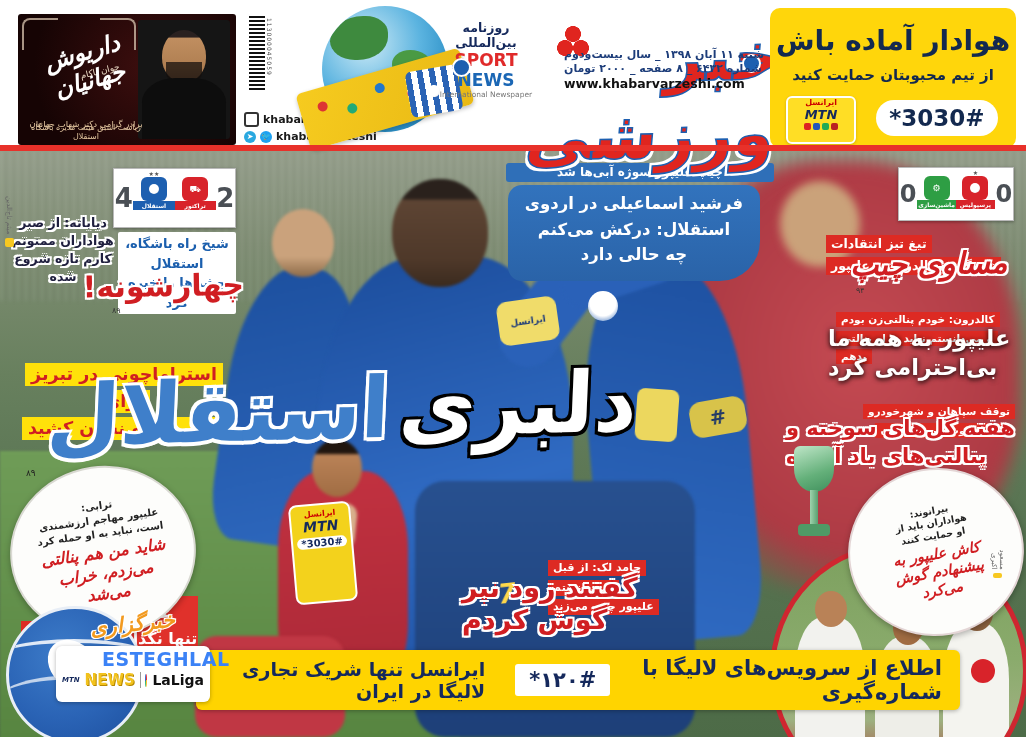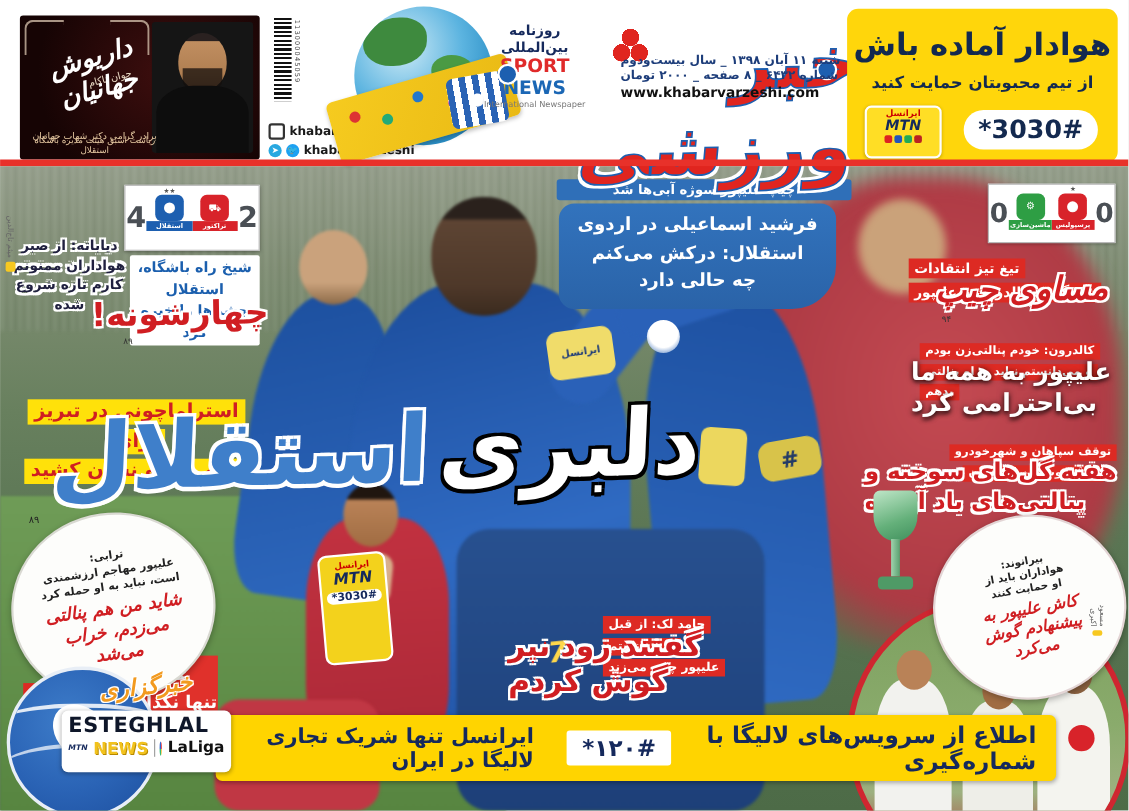--- a/index.html
+++ b/index.html
@@ -323,21 +323,21 @@
 
   <div class="abs" data-name="agency-logo" style="left:4px;top:594px;width:200px;height:143px;z-index:9;">
     <div class="abs" data-name="agency-ball" style="left:2px;top:12px;width:132px;height:132px;border-radius:50%;background:radial-gradient(circle at 40% 35%,#3d7cc9,#2a63b5 55%,#1d4f9e);border:3px solid #e8eef6;overflow:hidden;">
       <div class="abs" data-name="ball-seam" style="left:-20px;top:30px;width:170px;height:40px;border-top:4px solid rgba(255,255,255,.85);border-radius:50%;"></div>
       <div class="abs" data-name="ball-seam" style="left:-10px;top:66px;width:160px;height:44px;border-top:4px solid rgba(255,255,255,.7);border-radius:50%;"></div>
       <div class="abs" data-name="location-pin-icon" style="left:42px;top:28px;width:44px;height:56px;background:#fff;border-radius:50% 50% 50% 0;transform:rotate(-45deg);"></div>
       <div class="abs" data-name="location-pin-hole" style="left:56px;top:42px;width:18px;height:18px;background:#2a63b5;border-radius:50%;"></div>
     </div>
     <div class="abs b" data-name="agency-script" style="left:86px;top:18px;font-size:21px;color:#f29a1f;font-style:italic;transform:rotate(-6deg);text-shadow:-1px -1px 0 #fff,1px -1px 0 #fff,-1px 1px 0 #fff,1px 1px 0 #fff;">خبرگزاری</div>
     <div class="abs" data-name="agency-band" style="left:52px;top:52px;width:142px;height:52px;background:#fff;border-radius:6px;box-shadow:0 1px 4px rgba(0,0,0,.3);padding:2px 6px;direction:ltr;">
-      <div data-name="agency-name" style="font-size:19px;font-weight:900;color:#0f172a;letter-spacing:.5px;">ESTEGHLAL</div>
+      <div data-name="agency-name" style="font-size:19px;font-weight:900;color:#3b82f6;letter-spacing:.5px;margin-left:40px;">ESTEGHLAL</div>
       <div style="display:flex;align-items:center;gap:5px;margin-top:1px;">
         <span data-name="agency-mtn" style="font-size:7px;font-weight:900;color:#15295c;font-style:italic;">MTN</span>
         <span data-name="agency-news" style="font-size:15px;font-weight:900;color:#f2c21d;text-shadow:-1px -1px 0 #fff,1px 1px 0 #b78900;">NEWS</span>
         <span data-name="divider" style="width:1px;height:16px;background:#999;display:inline-block;"></span>
         <span data-name="laliga-ball-icon" style="width:13px;height:13px;border-radius:50%;background:conic-gradient(#e33 0 25%,#fb3 25% 50%,#3b7 50% 75%,#36c 75% 100%);display:inline-block;"></span>
         <span data-name="laliga-word" style="font-size:14px;font-weight:900;color:#111;">LaLiga</span>
       </div>
     </div>
   </div>
 

